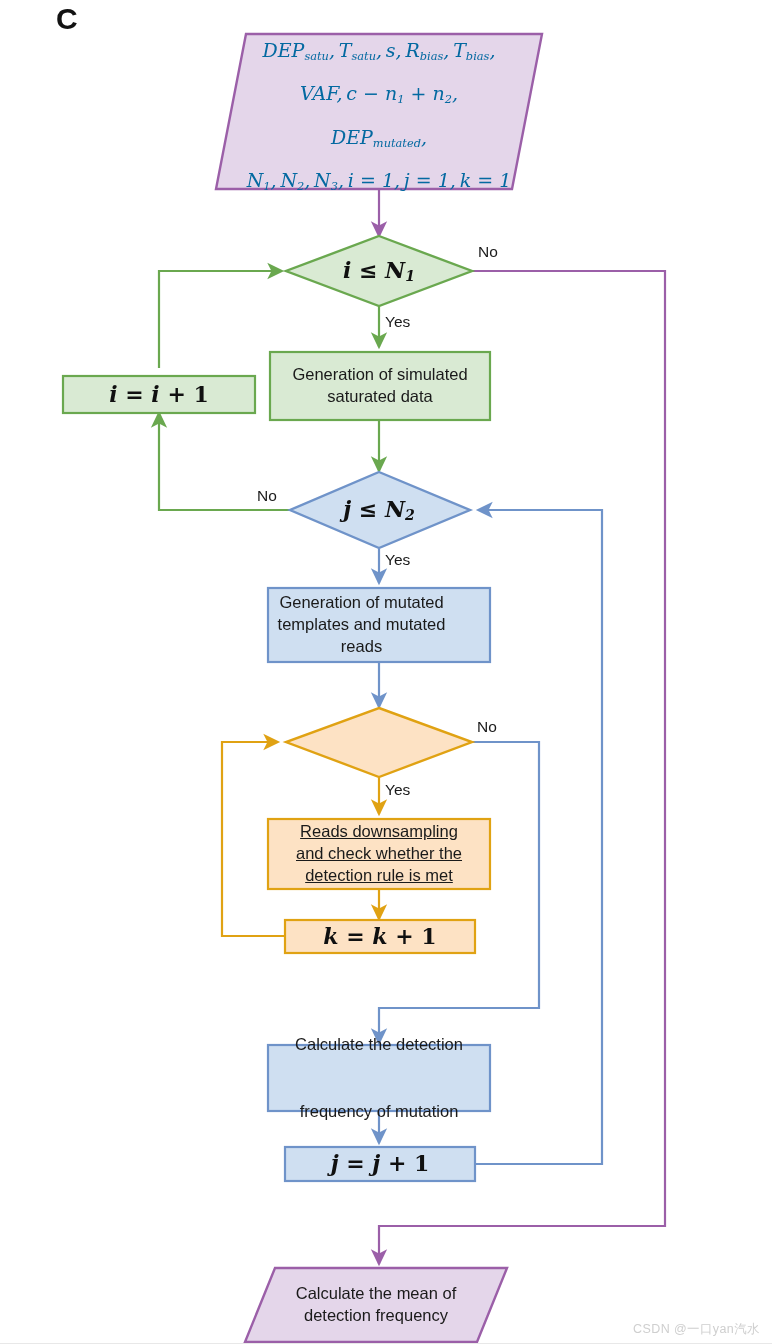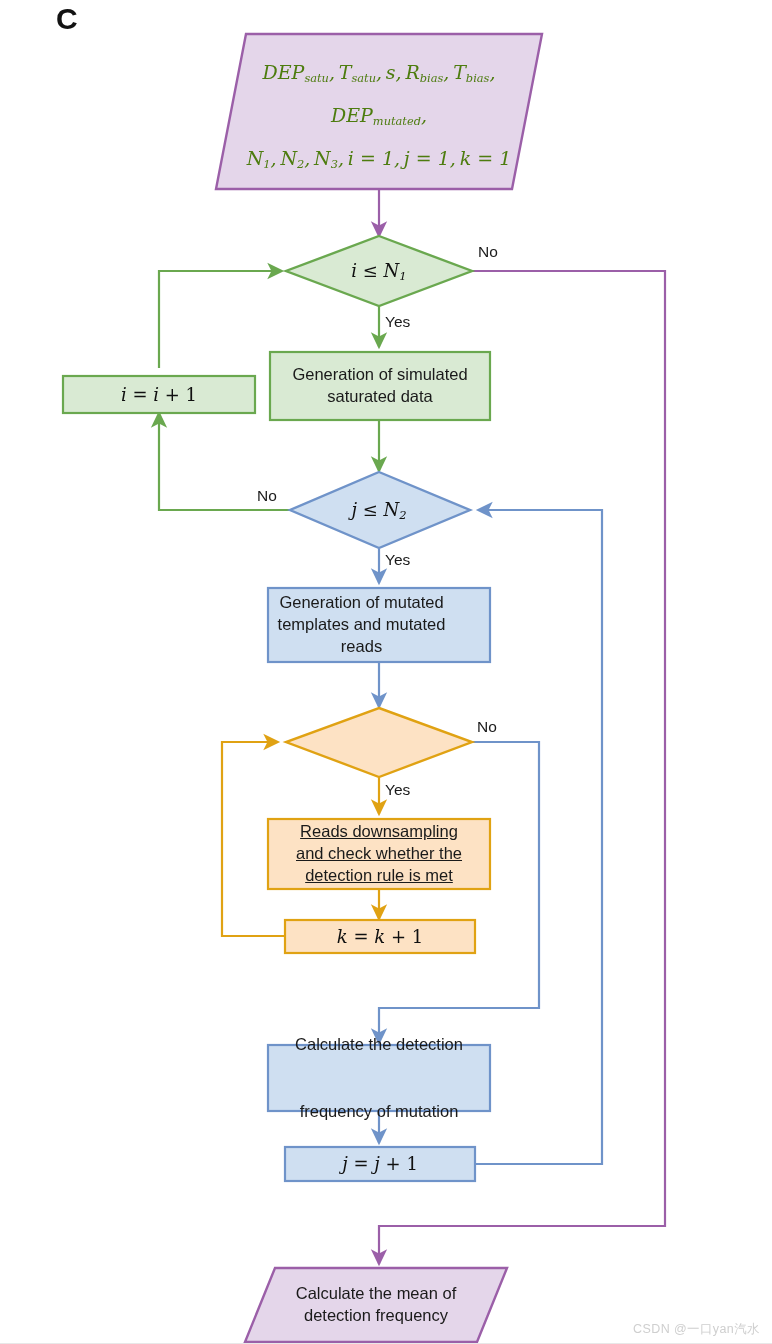--- a/index.html
+++ b/index.html
@@ -43,39 +43,39 @@
     text-align: center;
     color: #1a1a1a;
     font-family: "Liberation Sans", sans-serif;
     font-size: 16.5px;
     line-height: 1.32;
     pointer-events: none;
   }
   .math {
     font-family: "DejaVu Serif", serif;
     font-style: italic;
-    font-weight: normal;
-    font-size: 18px;
+    font-weight: bold;
+    font-size: 22px;
     color: #101010;
     white-space: nowrap;
   }
   .math sub {
     font-size: 0.64em;
     font-style: italic;
     vertical-align: -0.22em;
   }
   .math .up {
     font-style: normal;
   }
   .io-math {
     font-family: "DejaVu Serif", serif;
     font-style: italic;
     font-size: 19px;
     font-weight: 500;
-    color: #4d7c0f;
+    color: #0369a1;
     white-space: nowrap;
     line-height: 1.9;
     margin-top: 7px;
   }
   .io-math sub {
     font-size: 0.6em;
     vertical-align: -0.25em;
   }
   .edge-label {
     position: absolute;
@@ -176,20 +176,23 @@
     <rect x="268" y="1045" width="222" height="66" fill="#cfdff1" stroke="#6f93c9" stroke-width="2.2"></rect>
 
     <rect x="285" y="1147" width="190" height="34" fill="#cfdff1" stroke="#6f93c9" stroke-width="2.2"></rect>
 
     <polygon points="275,1268 507,1268 477,1342 245,1342" fill="#e4d6ea" stroke="#9b5fa8" stroke-width="2.4"></polygon>
   </svg>
 
   <div class="node-text" style="left:216px; top:34px; width:326px; height:155px;">
     <div class="io-math">
       DEP<sub>satu</sub>, T<sub>satu</sub>, s, R<sub>bias</sub>, T<sub>bias</sub>,
+    </div>
+    <div class="io-math">
+      VAF, c<span class="up"> − </span>n<sub>1</sub><span class="up"> + </span>n<sub>2</sub>,
     </div>
     <div class="io-math">
       DEP<sub>mutated</sub>,
     </div>
     <div class="io-math">
       N<sub>1</sub>, N<sub>2</sub>, N<sub>3</sub>, i<span class="up"> = 1</span>, j<span class="up"> = 1</span>, k<span class="up"> = 1</span>
     </div>
   </div>
 
   <div class="node-text" style="left:300px; top:255px; width:158px; height:32px;">

